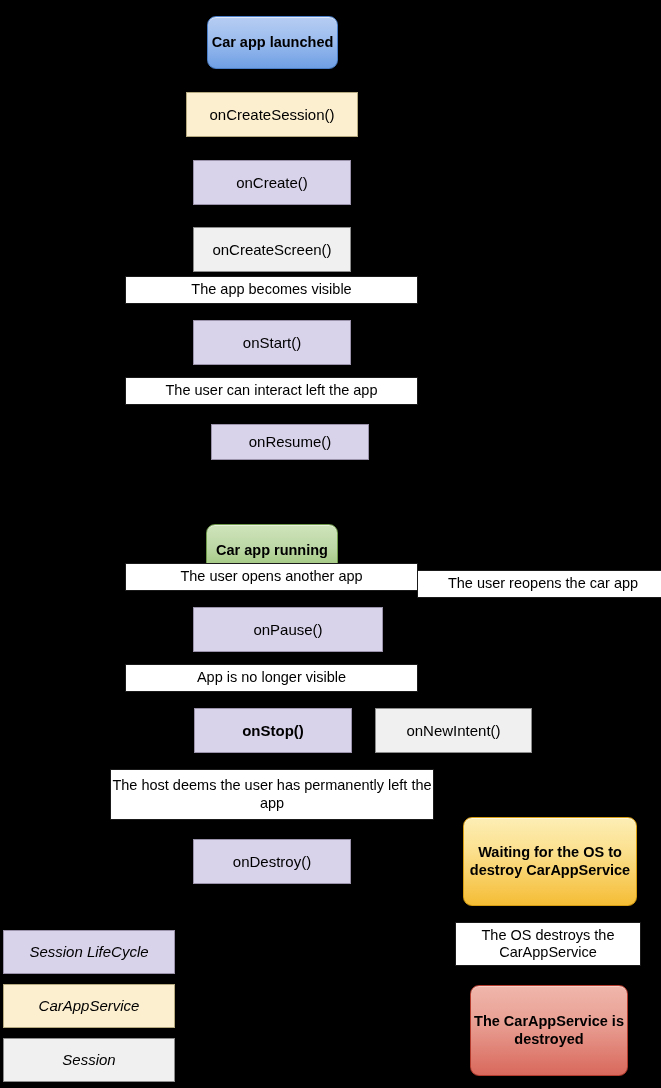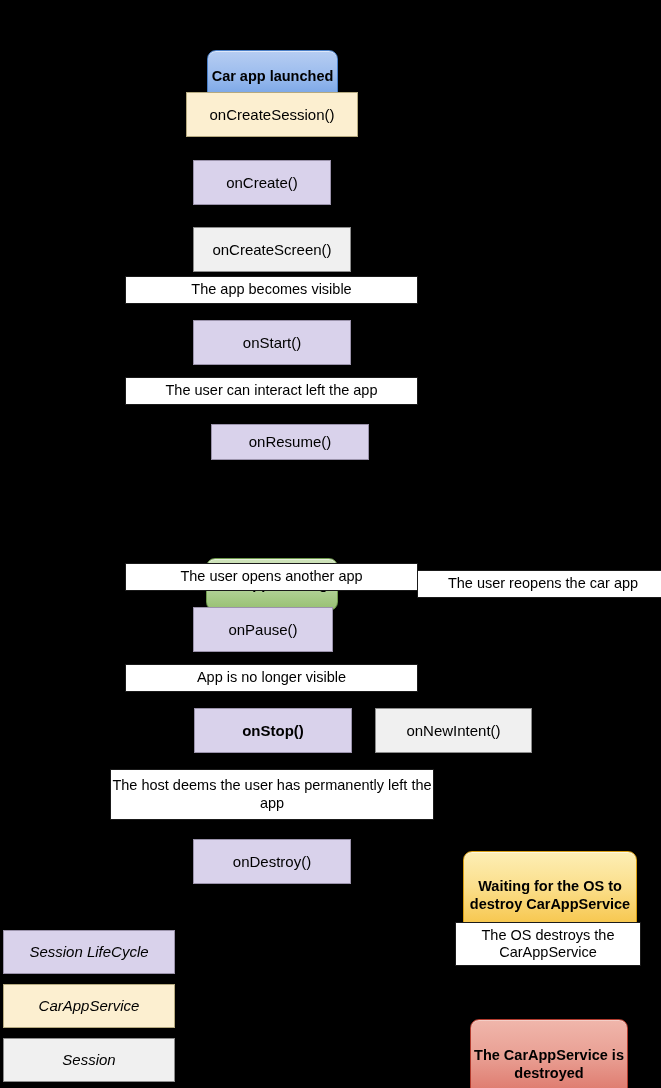--- a/index.html
+++ b/index.html
@@ -9,21 +9,21 @@
         justify-content:center;text-align:center;color:#000;line-height:1.18;}
 
   
   .rect{border:1px solid #2b2b2b;font-size:15px;}
   .rect.lifecycle{background:#d9d2eb;border-color:#9b93ab;}
   .rect.service{background:#fcefd0;border-color:#b5a97f;}
   .rect.session{background:#f0f0f0;border-color:#8c8c8c;}
   .rect.white{background:#ffffff;border-color:#1a1a1a;font-size:14.5px;}
 
   
-  .state{border-radius:9px;font-weight:bold;font-size:14.5px;margin-top:34px;}
+  .state{border-radius:9px;font-weight:bold;font-size:14.5px;}
   .state.launched{
       background:linear-gradient(to bottom,#b6cdf2 0%,#9dbdee 45%,#6f9fe4 100%);
       border:1.5px solid #4a7fc7;
       box-shadow:inset 0 1px 0 rgba(255,255,255,.55);}
   .state.running{
       background:linear-gradient(to bottom,#cfe3bb 0%,#bcd8a5 45%,#96c070 100%);
       border:1.5px solid #6f9a4c;
       box-shadow:inset 0 1px 0 rgba(255,255,255,.5);}
   .state.waiting{
       background:linear-gradient(to bottom,#fdeeb5 0%,#fbdf8c 40%,#f5bd35 100%);
@@ -41,21 +41,21 @@
 <body>
 
 <div id="stage">
   <div id="nodes-layer">
       <div class="node state launched" style="left: 207px; top: 16px; width: 131px; height: 53px;">
         <span>Car app launched</span>
       </div>
       <div class="node rect service" style="left: 186px; top: 92px; width: 172px; height: 45px;">
         <span>onCreateSession()</span>
       </div>
-      <div class="node rect lifecycle" style="left: 193px; top: 160px; width: 138px; height: 45px;">
+      <div class="node rect lifecycle" style="left: 193px; top: 160px; width: 158px; height: 45px;">
         <span>onCreate()</span>
       </div>
       <div class="node rect session" style="left: 193px; top: 227px; width: 158px; height: 45px;">
         <span>onCreateScreen()</span>
       </div>
       <div class="node rect white" style="left: 125px; top: 276px; width: 293px; height: 28px;">
         <span>The app becomes visible</span>
       </div>
       <div class="node rect lifecycle" style="left: 193px; top: 320px; width: 158px; height: 45px;">
         <span>onStart()</span>
@@ -68,21 +68,21 @@
       </div>
       <div class="node state running" style="left: 206px; top: 524px; width: 132px; height: 53px;">
         <span>Car app running</span>
       </div>
       <div class="node rect white" style="left: 125px; top: 563px; width: 293px; height: 28px;">
         <span>The user opens another app</span>
       </div>
       <div class="node rect white" style="left: 417px; top: 570px; width: 252px; height: 28px;">
         <span>The user reopens the car app</span>
       </div>
-      <div class="node rect lifecycle" style="left: 193px; top: 607px; width: 140px; height: 45px; text-align: center;">
+      <div class="node rect lifecycle" style="left: 193px; top: 607px; width: 190px; height: 45px; text-align: center;">
         <span>onPause()</span>
       </div>
       <div class="node rect white" style="left: 125px; top: 664px; width: 293px; height: 28px;">
         <span>App is no longer visible</span>
       </div>
       <div class="node rect lifecycle" style="left: 194px; top: 708px; width: 158px; height: 45px; font-weight: bold;">
         <span>onStop()</span>
       </div>
       <div class="node rect session" style="left: 375px; top: 708px; width: 157px; height: 45px;">
         <span>onNewIntent()</span>

